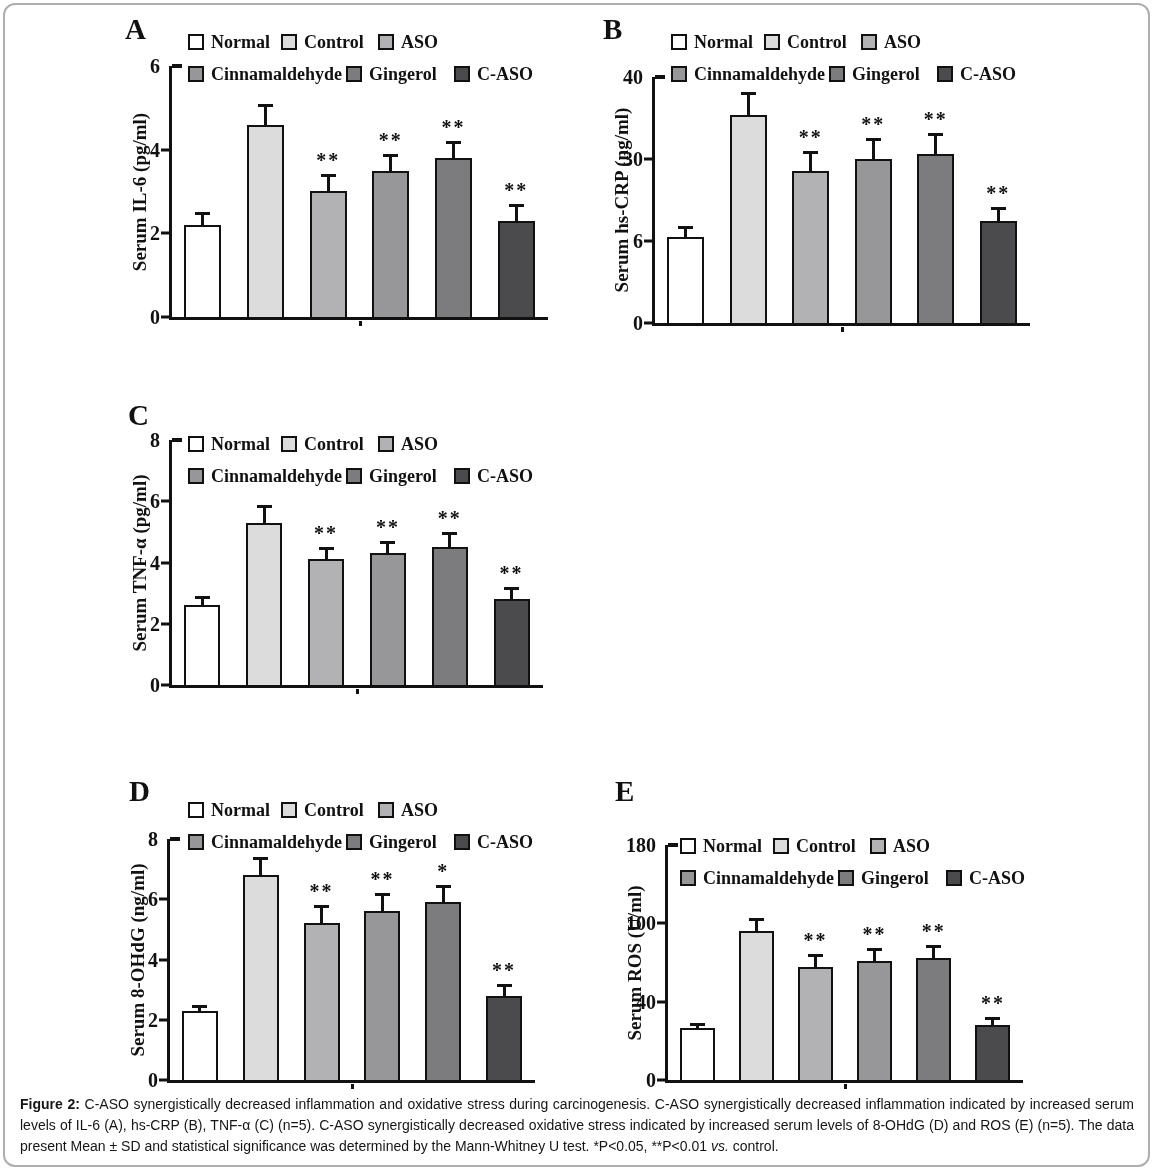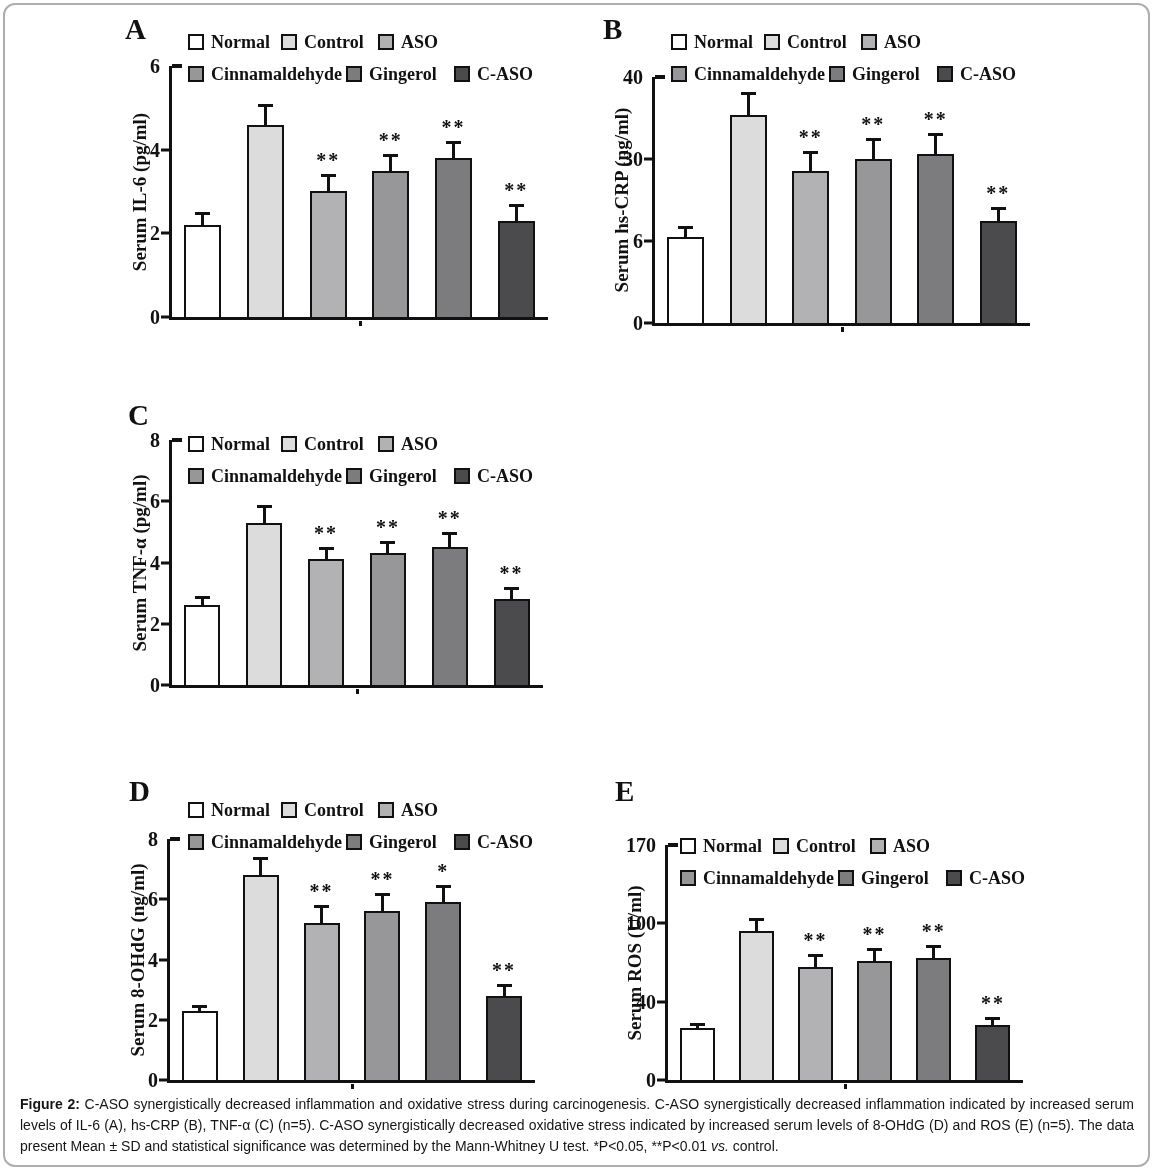--- a/index.html
+++ b/index.html
@@ -334,21 +334,21 @@
         <div class="legend-label">C-ASO</div>
       </div>
       <div class="panel-letter" style="left: 615px; top: 776px; position: absolute;">E</div>
       <div class="ylabel" style="left: 516.5px; top: 950.5px; width: 235px; height: 24px;">Serum ROS (U/ml)</div>
       <div class="ytick-label" style="left: 606px; top: 1080px;">0</div>
       <div class="ytick-mark" style="left: 657px; top: 1080px;"></div>
       <div class="ytick-label" style="left: 606px; top: 1001.67px;">40</div>
       <div class="ytick-mark" style="left: 657px; top: 1001.67px;"></div>
       <div class="ytick-label" style="left: 606px; top: 923.333px;">100</div>
       <div class="ytick-mark" style="left: 657px; top: 923.333px;"></div>
-      <div class="ytick-label" style="left: 606px; top: 845px;">170</div>
+      <div class="ytick-label" style="left: 606px; top: 845px;">180</div>
       <div class="top-hook" style="left: 668px; top: 843.25px;"></div>
       <div class="plot" style="left: 664.5px; top: 845px; width: 355px; height: 235px;">
         <div class="bar" style="left: 12.0833px; width: 35px; height: 52px; background: rgb(255, 255, 255);"></div>
         <div class="ebar-line" style="left: 28.0833px; bottom: 50px; height: 7px;"></div>
         <div class="ebar-cap" style="left: 22.0833px; width: 15px; bottom: 54px;"></div>
         <div class="bar" style="left: 71.25px; width: 35px; height: 149px; background: rgb(220, 220, 220);"></div>
         <div class="ebar-line" style="left: 87.25px; bottom: 147px; height: 15px;"></div>
         <div class="ebar-cap" style="left: 81.25px; width: 15px; bottom: 159px;"></div>
         <div class="bar" style="left: 130.417px; width: 35px; height: 113px; background: rgb(178, 178, 181);"></div>
         <div class="ebar-line" style="left: 146.417px; bottom: 111px; height: 15px;"></div>

